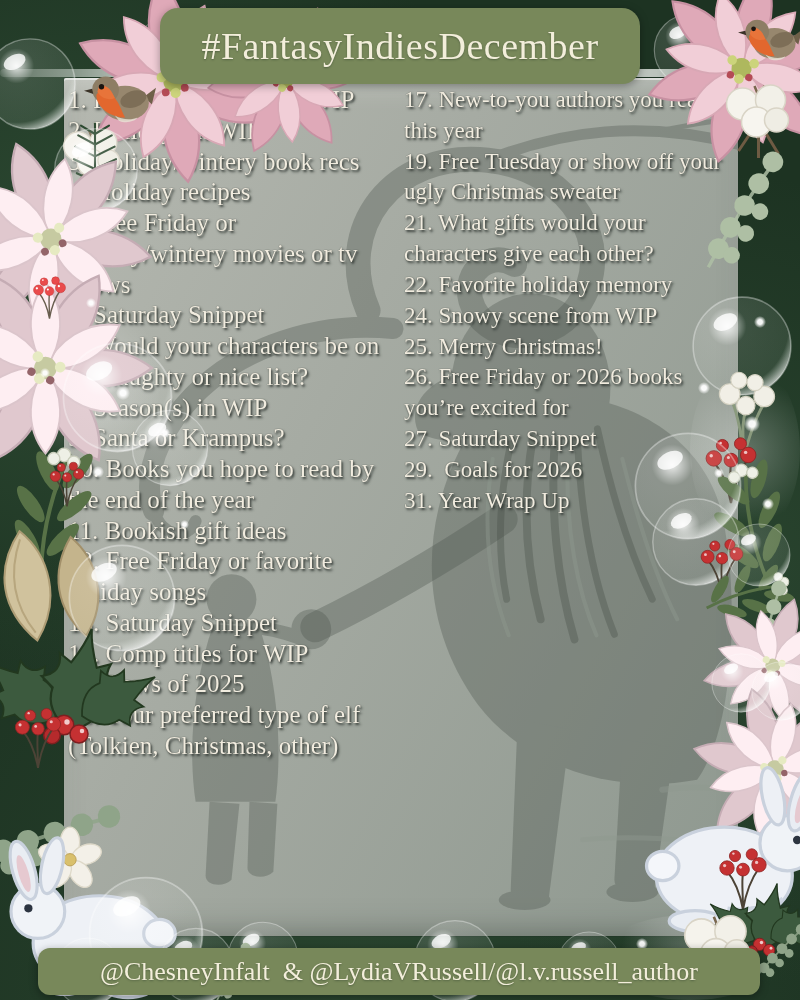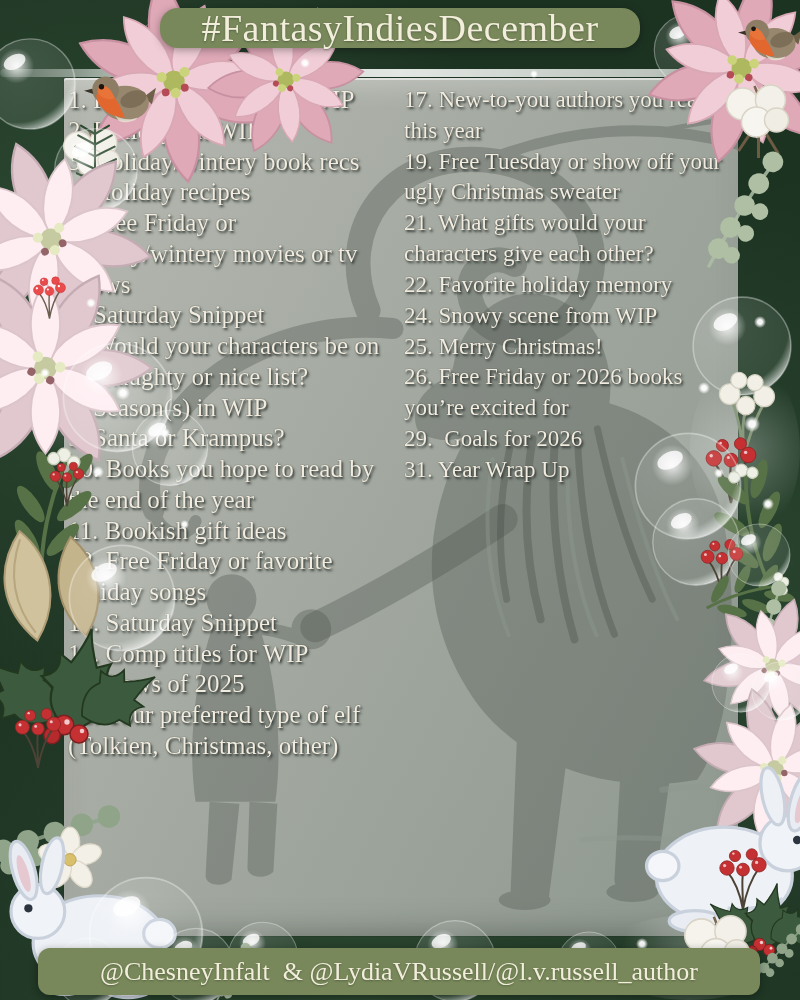--- a/index.html
+++ b/index.html
@@ -18,21 +18,21 @@
     background:radial-gradient(circle, rgba(255,255,255,.28), rgba(255,255,255,0) 70%);}
   .spark{position:absolute;z-index:3;border-radius:50%;
     background:radial-gradient(circle, rgba(255,255,255,.95) 0 28%, rgba(255,255,255,0) 72%);}
   .holly{color:#3c5a3e}.mist{color:#587247}
   .euc{color:#aebfa4}.euc2{color:#8fa489}.fir{color:#2d4a31}
   .pale{filter:saturate(.4) brightness(1.13);}
   .pinkish{filter:brightness(1.4) saturate(.85);}
   .flip{transform:scaleX(-1);}
 
   .title-banner{
-    position:absolute;left:160px;top:8px;width:480px;height:40px;z-index:4;
+    position:absolute;left:160px;top:8px;width:480px;height:76px;z-index:4;
     background:var(--banner-green,#78885a);border-radius:18px;
     display:flex;align-items:center;justify-content:center;
     box-shadow:0 2px 8px rgba(0,0,0,.35);
   }
   .title-banner span{
     color:var(--title-cream,#f3eedb);font-size:38px;letter-spacing:.5px;white-space:pre;
     text-shadow:0 1px 2px rgba(40,55,40,.45);
   }
   .shelf{
     position:absolute;left:0;top:69px;width:800px;height:8px;z-index:2;border-radius:4px;
@@ -320,20 +320,21 @@
         </div>
       <div class="col col-right">
 
       <div class="prompt">17. New-to-you authors you read this year</div>
           <div class="prompt">19. Free Tuesday or show off your ugly Christmas sweater</div>
           <div class="prompt">21. What gifts would your characters give each other?</div>
           <div class="prompt">22. Favorite holiday memory</div>
           <div class="prompt">24. Snowy scene from WIP</div>
           <div class="prompt">25. Merry Christmas!</div>
           <div class="prompt">26. Free Friday or 2026 books you’re excited for</div>
+          <div class="prompt">27. Saturday Snippet</div>
           <div class="prompt">29.  Goals for 2026</div>
           <div class="prompt">31. Year Wrap Up</div>
         </div>
     </div>
   </div>
 
   <div class="dec" style="left:136px;top:16px;width:60px;height:60px">
       <svg viewBox="0 0 100 100">
         <use href="#sym-bubble"></use>
       </svg>

